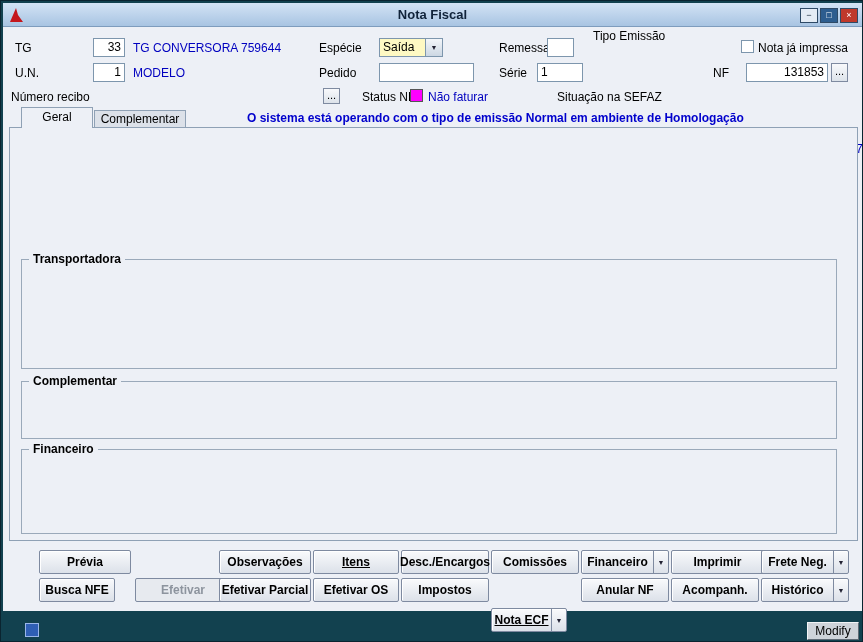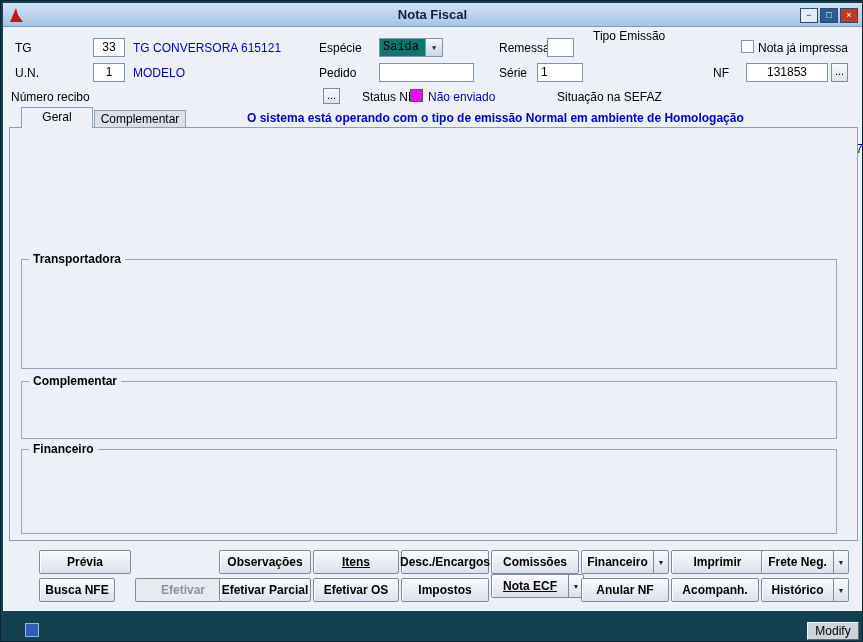--- a/index.html
+++ b/index.html
@@ -16,22 +16,22 @@
   .wb-max { background:#2d5d8f; color:#fff; }
   .wb-close { background:#c0392b; color:#fff; }
   .form-bg { position:absolute; left:2px; top:26px; width:859px; height:584px; background:#edf0f6; }
   .lbl { position:absolute; font-size:12px; color:#000; white-space:nowrap; }
   .bold { font-weight:bold; }
   .it { font-style:italic; }
   .desc { position:absolute; font-size:12px; color:#0000bf; white-space:nowrap; }
   .desc.bold { font-weight:bold; }
   .fld { position:absolute; height:19px; background:#fff; border:1px solid #7d96ad; font-size:12px;
          line-height:17px; padding:0 3px; color:#000; white-space:nowrap; overflow:hidden; }
-  .num { text-align:center; }
-  .sel { position:absolute; height:19px; background:#0f766e; border:1px solid #7d96ad; display:flex;font-family:Liberation Mono, monospace; }
+  .num { text-align:right; }
+  .sel { position:absolute; height:19px; background:#fef9c3; border:1px solid #7d96ad; display:flex; }
   .sel .sv { flex:1; font-size:12px; line-height:17px; padding:0 3px; white-space:nowrap; overflow:hidden; }
   .sel .sa { width:17px; background:linear-gradient(#f3f6fa,#ccd7e3); border-left:1px solid #7d96ad;
              display:flex; align-items:center; justify-content:center; font-size:7px; color:#223; }
   .cb { position:absolute; width:13px; height:13px; background:#fff; border:1px solid #7d96ad; }
   .mini-btn { position:absolute; height:19px; background:linear-gradient(#f8f9fb,#dde3ea); border:1px solid #7e8aa0;
               font-size:11px; line-height:15px; text-align:center; }
   .swatch { position:absolute; width:13px; height:13px; border:1px solid #555; background:#ff00ff; }
   .tab { position:absolute; font-size:12px; text-align:center; border:1px solid #8fa1b5; border-bottom:none;
          background:#dce1e9; z-index:2; line-height:19px; }
   .tab.active { background:#edf0f6; z-index:3; height:21px; }
@@ -67,21 +67,21 @@
       <div class="wb wb-min"><span>−</span></div>
       <div class="wb wb-max"><span>□</span></div>
       <div class="wb wb-close"><span>×</span></div>
     </div>
   </div>
 
   <div class="form-bg"></div>
 
   <div class="lbl" style="left:14px;top:40px">TG</div>
   <div class="fld num" style="left:92px;top:37px;width:32px">33</div>
-  <div class="desc" style="left:132px;top:40px">TG CONVERSORA 615121</div>
+  <div class="desc" style="left:132px;top:40px">TG CONVERSORA 759644</div>
   <div class="lbl" style="left:318px;top:40px">Espécie</div>
   <div class="sel" style="left:378px;top:37px;width:64px">
     <span class="sv">Saída</span>
     <span class="sa">▼</span>
   </div>
   <div class="lbl" style="left:498px;top:40px">Remessa</div>
   <div class="fld" style="left:546px;top:37px;width:27px"></div>
   <div class="lbl" style="left:592px;top:28px">Tipo Emissão</div>
   <div class="cb" style="left:740px;top:39px"></div>
   <div class="lbl" style="left:757px;top:40px">Nota já impressa</div>
@@ -94,21 +94,21 @@
   <div class="lbl" style="left:498px;top:65px">Série</div>
   <div class="fld" style="left:536px;top:62px;width:46px">1</div>
   <div class="lbl" style="left:712px;top:65px">NF</div>
   <div class="fld num" style="left:745px;top:62px;width:82px">131853</div>
   <div class="mini-btn" style="left:830px;top:62px;width:17px">...</div>
 
   <div class="lbl" style="left:10px;top:89px">Número recibo</div>
   <div class="mini-btn" style="left:322px;top:87px;width:17px;height:16px;line-height:12px">...</div>
   <div class="lbl" style="left:361px;top:89px">Status NFe</div>
   <div class="swatch" style="left: 409px; top: 88px; background: rgb(255, 0, 255);"></div>
-  <div class="desc" style="left:427px;top:89px">Não enviado</div>
+  <div class="desc" style="left:427px;top:89px">Não faturar</div>
   <div class="lbl" style="left:556px;top:89px">Situação na SEFAZ</div>
 
   <div class="panel"></div>
   <div class="tab active" style="left:20px;top:106px;width:72px">Geral</div>
   <div class="tab" style="left:93px;top:109px;width:92px;height:17px;line-height:16px">Complementar</div>
   <div class="banner" style="left:246px;top:110px">O sistema está operando com o tipo de emissão Normal em ambiente de Homologação</div>
 
   <div class="lbl" style="left:28px;top:141px">Data Emissão</div>
   <div class="fld" style="left:140px;top:138px;width:64px">25/10/16</div>
   <div class="lbl" style="left:402px;top:141px">Tipo de Operação</div>
@@ -261,21 +261,21 @@
     </div>
   <div class="btn" style="left:218px;top:577px;width:92px">
       <span class="main">Efetivar Parcial</span>
     </div>
   <div class="btn" style="left:312px;top:577px;width:86px">
       <span class="main">Efetivar OS</span>
     </div>
   <div class="btn" style="left:400px;top:577px;width:88px">
       <span class="main">Impostos</span>
     </div>
-  <div class="btn" style="left:490px;top:573px;width:93px">
+  <div class="btn" style="left:490px;top:607px;width:76px">
     <span class="main u">Nota ECF</span>
     <span class="arrow">▼</span>
   </div>
   <div class="btn" style="left:580px;top:577px;width:88px">
       <span class="main">Anular NF</span>
     </div>
   <div class="btn" style="left:670px;top:577px;width:88px">
       <span class="main">Acompanh.</span>
     </div>
   <div class="btn" style="left:760px;top:577px;width:88px">

